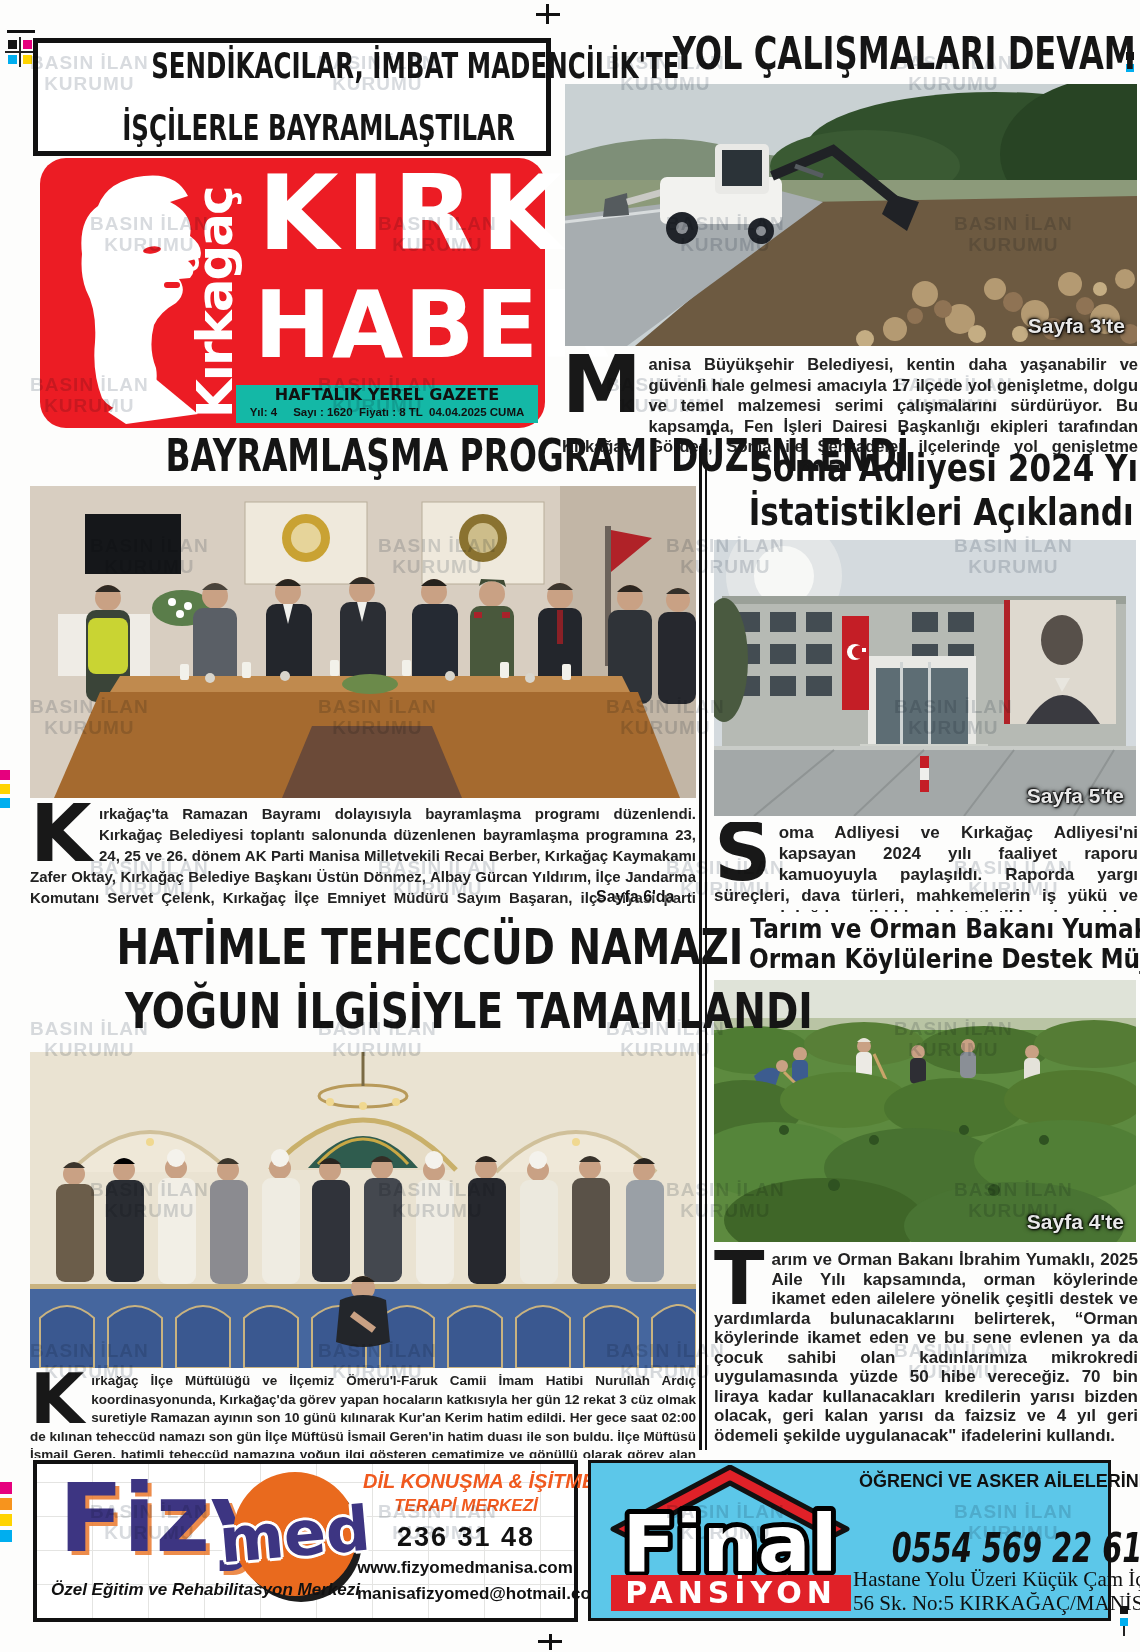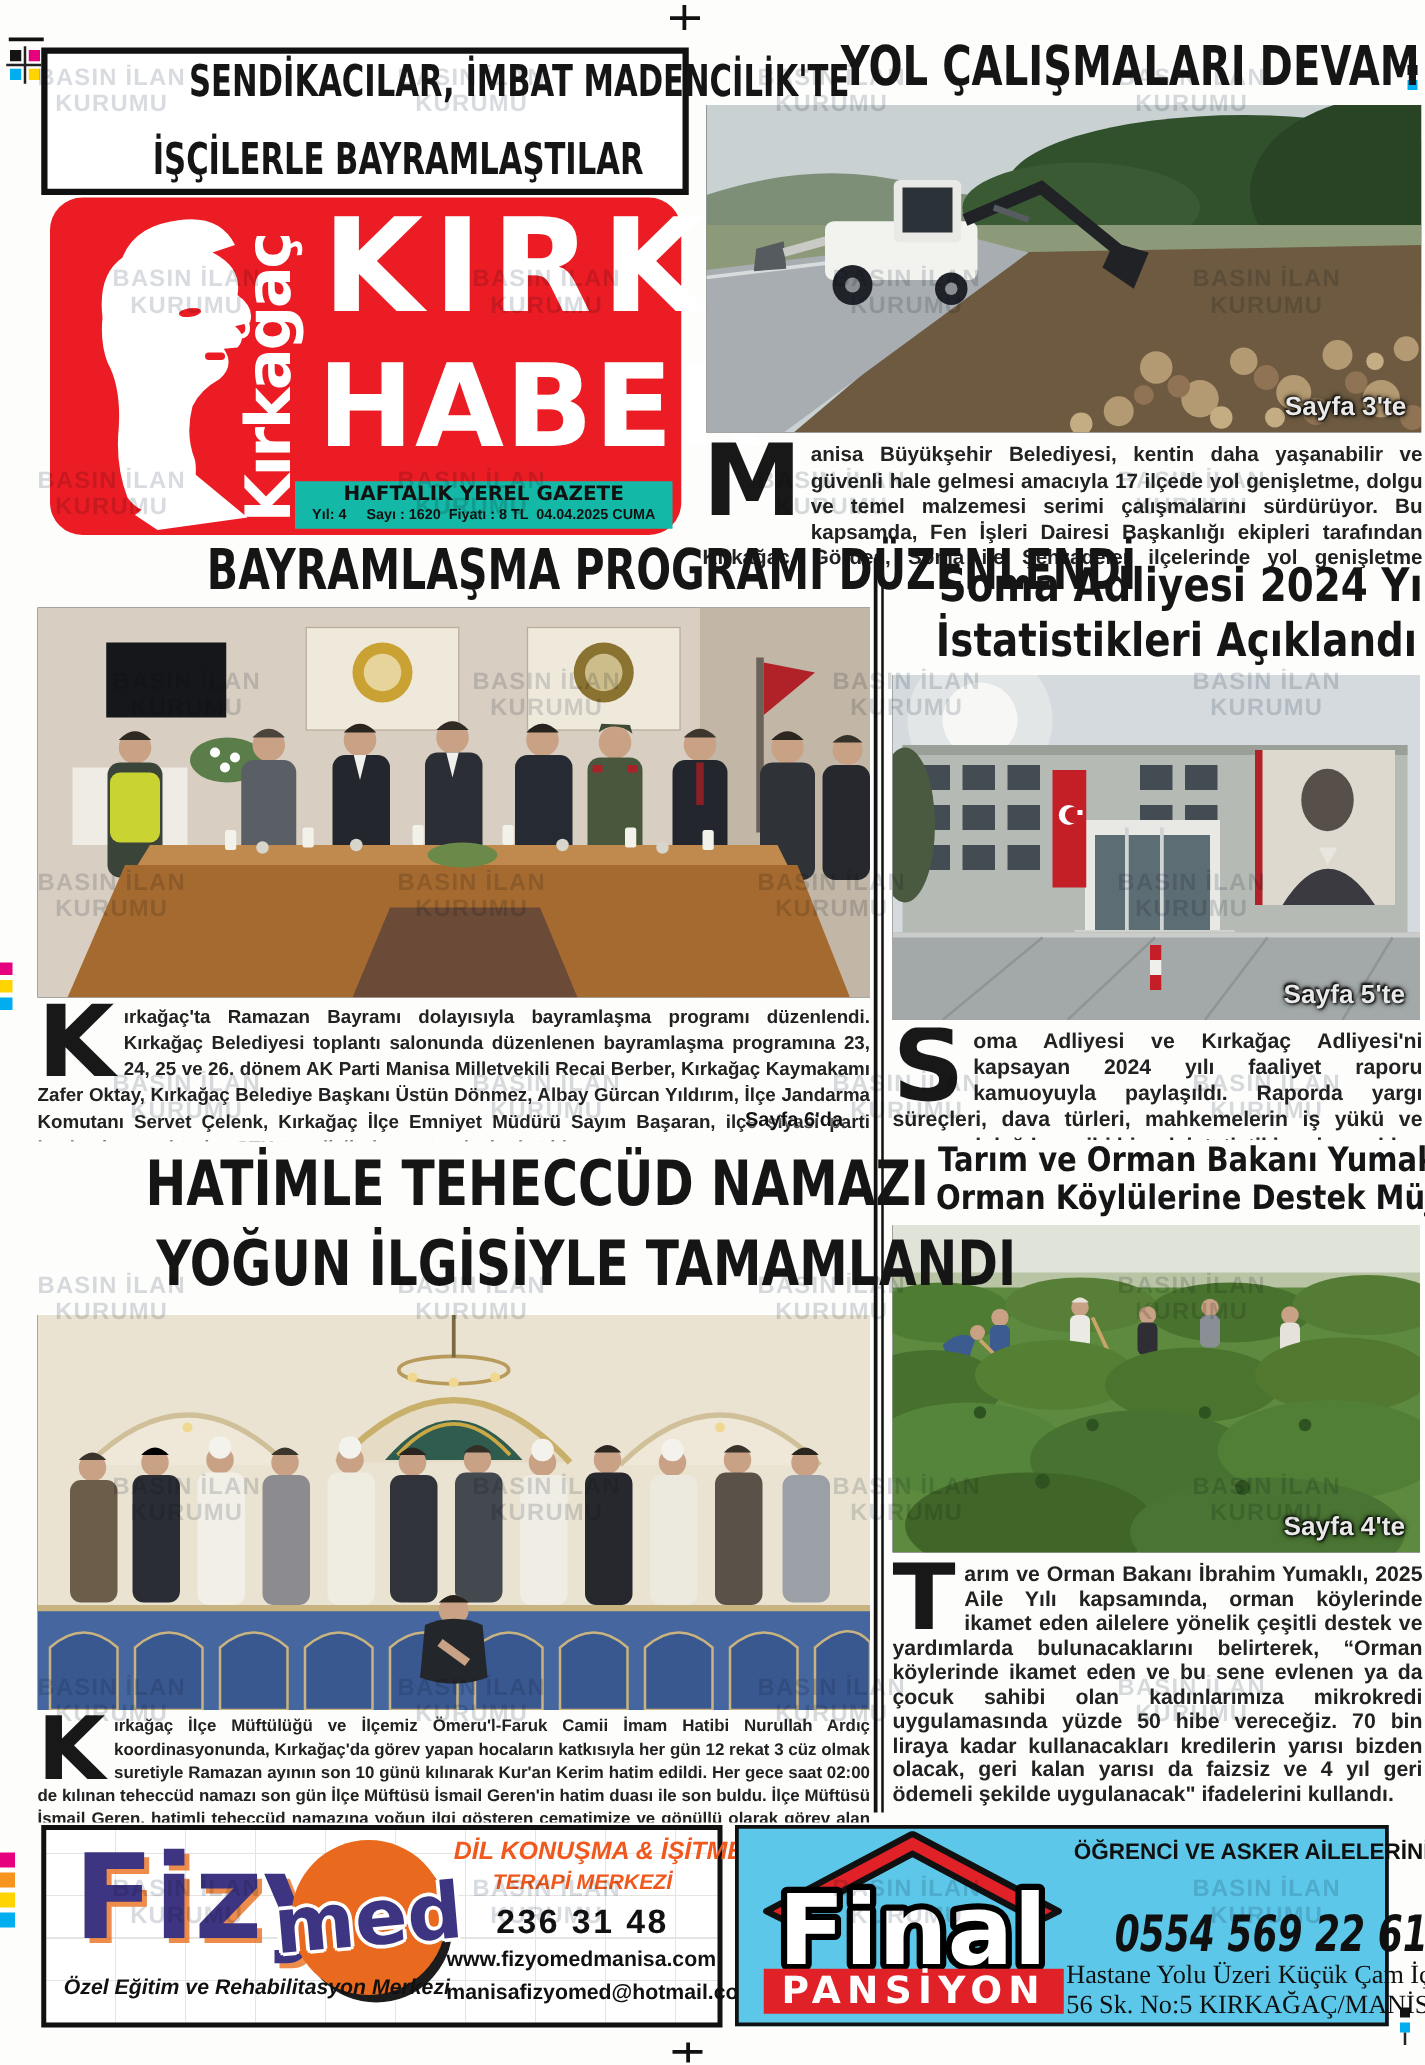--- a/index.html
+++ b/index.html
@@ -15,21 +15,21 @@
   .pageref-photo{position:absolute;right:12px;bottom:8px;font-weight:bold;font-size:21px;color:#e9e9e9;
        text-shadow:1px 1px 2px #000,0 0 5px #000,-1px -1px 2px #000;z-index:3;}
   
   .box-headline{border:5px solid #111;background:#fff;display:flex;flex-direction:column;justify-content:center;}
   .logo{background:#ec1c24;border-radius:26px;}
   .logo-title{position:absolute;color:#fff;font-family:"DejaVu Sans",sans-serif;font-weight:900;text-align:center;white-space:nowrap;}
   .logo-strip{position:absolute;background:#14b8a6;color:#111;text-align:center;}
   .logo-city{position:absolute;writing-mode:vertical-rl;transform:rotate(180deg);color:#fff;
        font-family:"DejaVu Sans",sans-serif;font-weight:900;letter-spacing:-2px;}
   
-  .photo{position:absolute;overflow:hidden;background:#404040;}
+  .photo{position:absolute;overflow:hidden;background:#7f1d1d;}
   .photo svg{display:block;width:100%;height:100%;}
   
   .vrule{position:absolute;background:#111;width:3px;}
   .regsq{position:absolute;width:9px;height:9px;}
   .wm-layer{position:absolute;inset:0;z-index:40;pointer-events:none;mix-blend-mode:multiply;}
   .wm{position:absolute;font-weight:800;font-size:19px;line-height:21px;color:rgba(125,136,150,0.30);
       text-align:center;letter-spacing:1px;white-space:nowrap;}
   
   .ad-fizyomed{border:4px solid #111;background:
      repeating-linear-gradient(0deg,transparent 0 33px,#e4e4e2 33px 34px),

